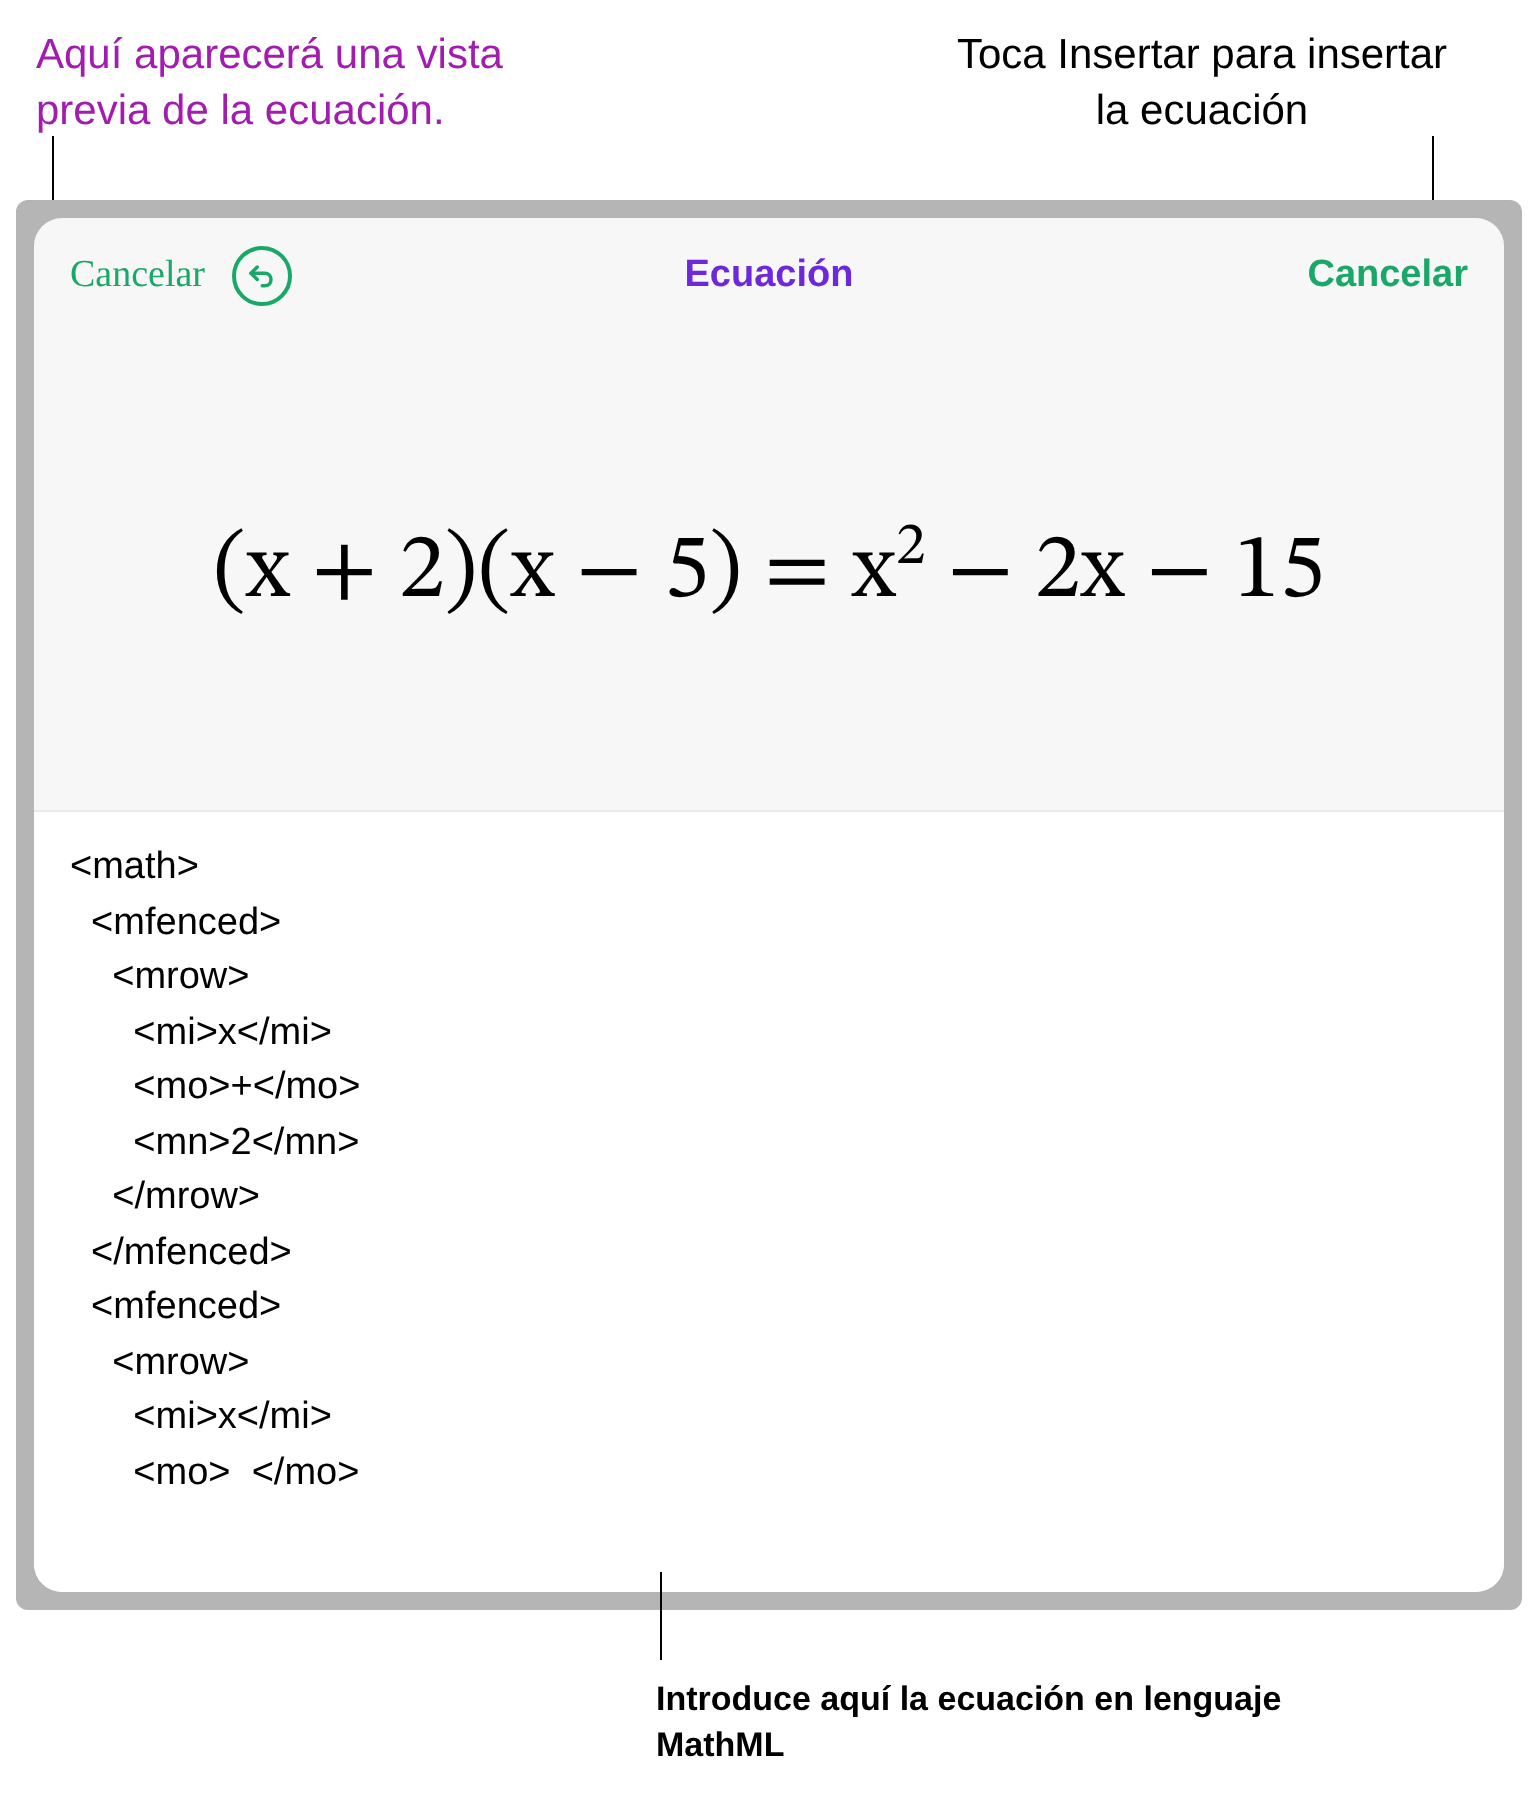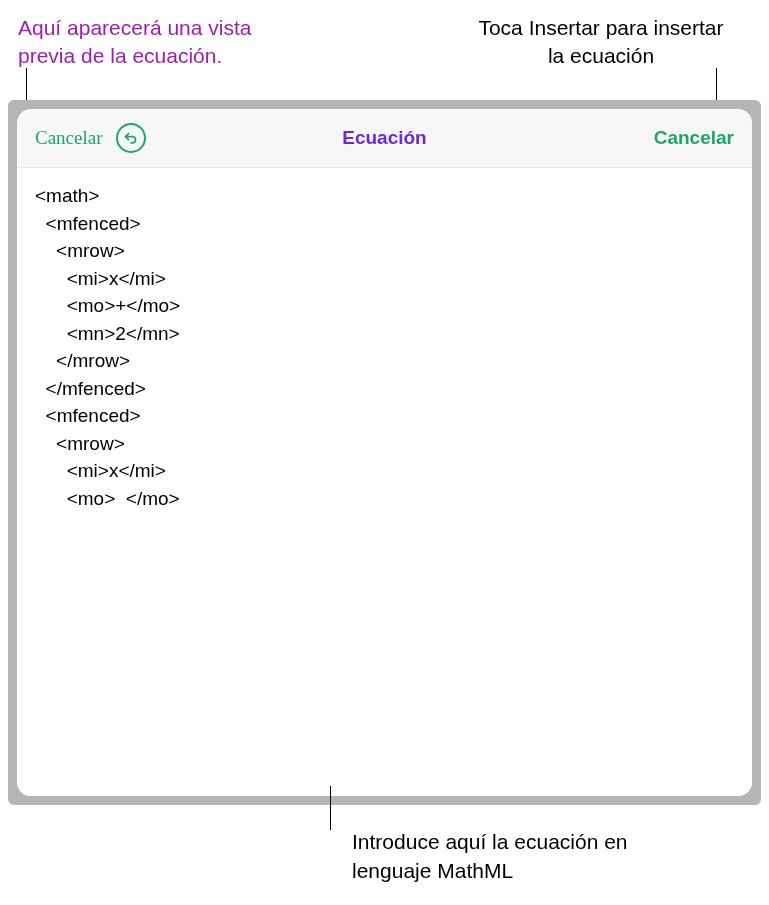--- a/index.html
+++ b/index.html
@@ -171,25 +171,26 @@
       line-height: 1.45;
       color: #000;
       white-space: pre;
       overflow: hidden;
       border-top: 1px solid rgba(0,0,0,0.08);
     }
     
     .callout-bottom {
       position: absolute;
       bottom: 20px;
-      left: 352px;
-      font-size: 21px;
+      left: 328px;
+      font-size: 17px;
       line-height: 1.35;
       color: #000;
       width: 320px;
+      font-weight: bold;
     }
     
     .callout-line-bottom {
       position: absolute;
       bottom: 75px;
       left: 330px;
       width: 1px;
       height: 44px;
       background: #000;
     }
@@ -212,20 +213,23 @@
           <svg viewBox="0 0 24 24">
             <path d="M9 14 L4 9 L9 4" stroke="#1aa869" stroke-width="2.8" fill="none" stroke-linecap="round" stroke-linejoin="round"></path>
             <path d="M4 9 L15 9 C18 9 20 11 20 14 C20 17 18 19 15 19 L13 19" stroke="#1aa869" stroke-width="2.8" fill="none" stroke-linecap="round"></path>
           </svg>
         </button>
       </div>
       <div class="dialog-title">Ecuación</div>
       <button class="insert-btn">Cancelar</button>
     </div>
 
+    <div class="preview-area">
+      <div class="equation-render">(x + 2)(x − 5) = x<sup>2</sup> − 2x − 15</div>
+    </div>
 
     <div class="code-area">&lt;math&gt;
   &lt;mfenced&gt;
     &lt;mrow&gt;
       &lt;mi&gt;x&lt;/mi&gt;
       &lt;mo&gt;+&lt;/mo&gt;
       &lt;mn&gt;2&lt;/mn&gt;
     &lt;/mrow&gt;
   &lt;/mfenced&gt;
   &lt;mfenced&gt;

